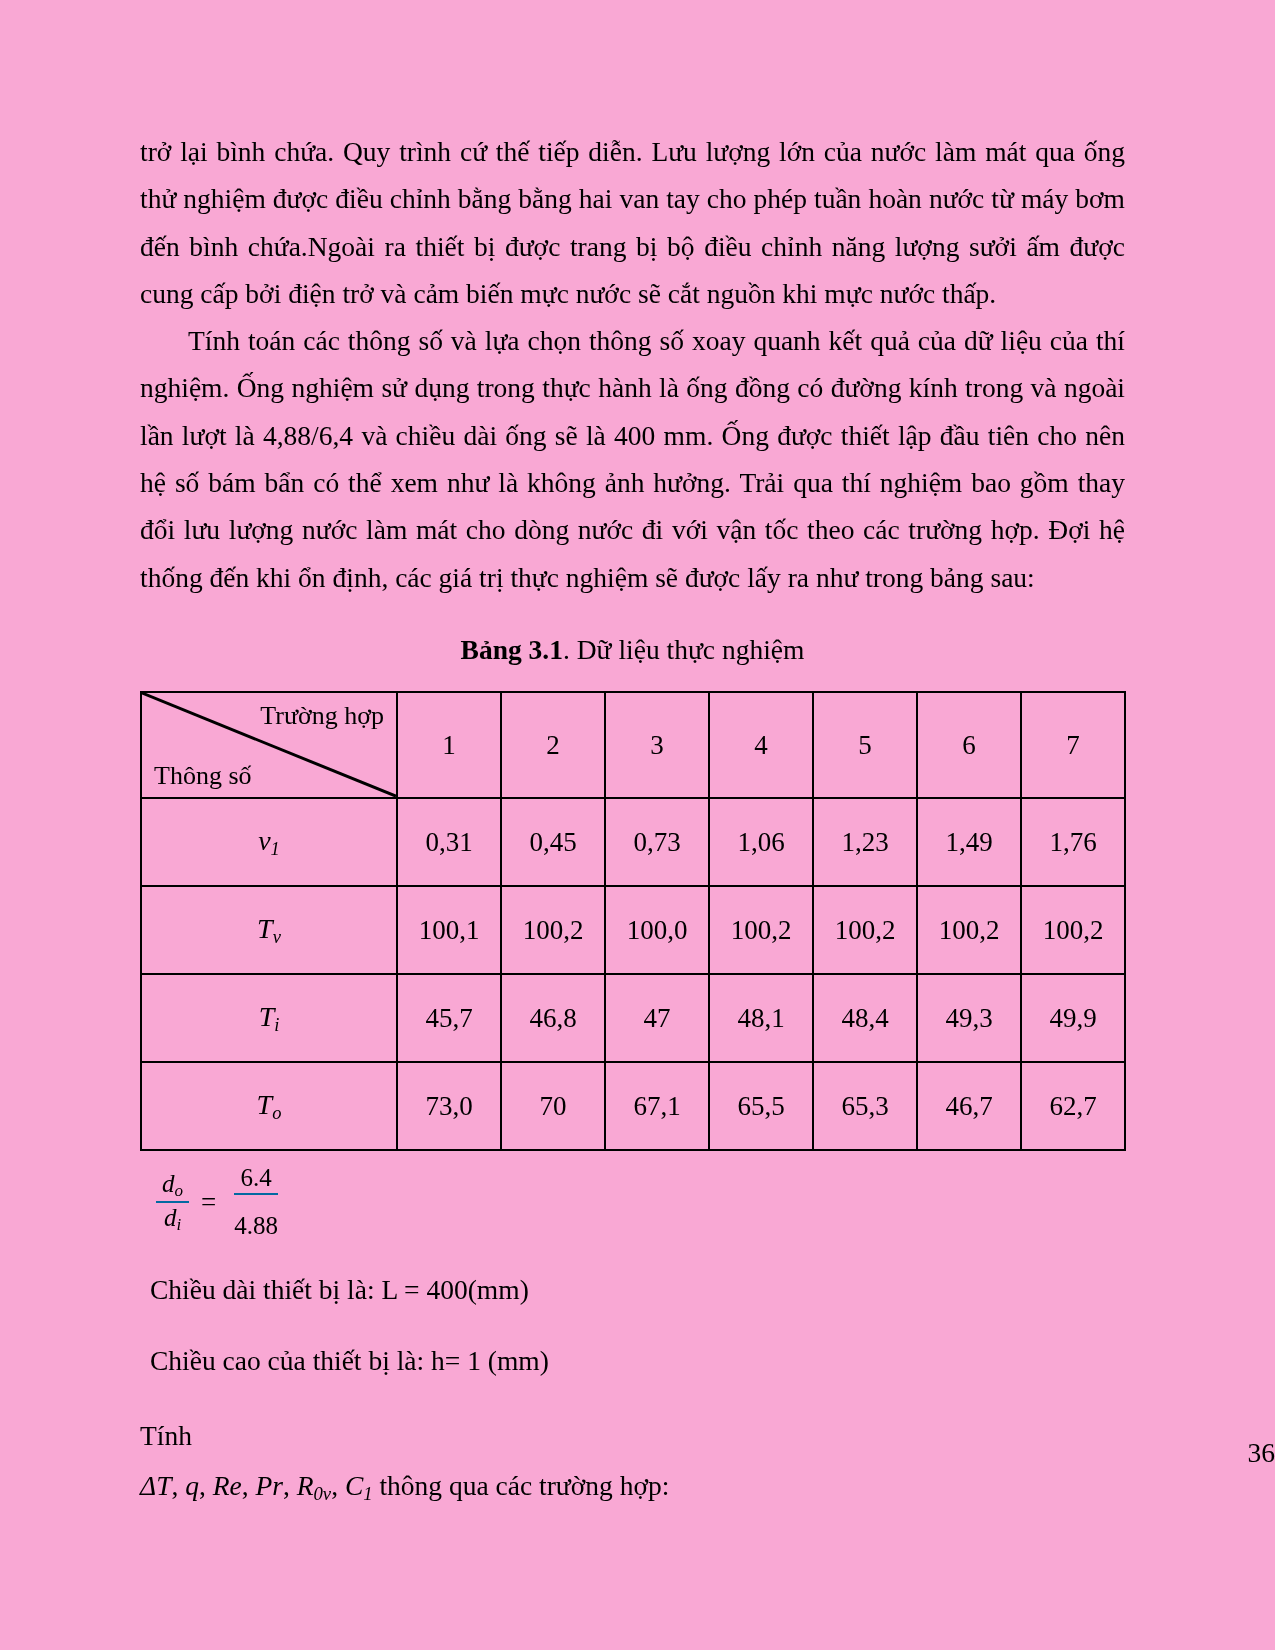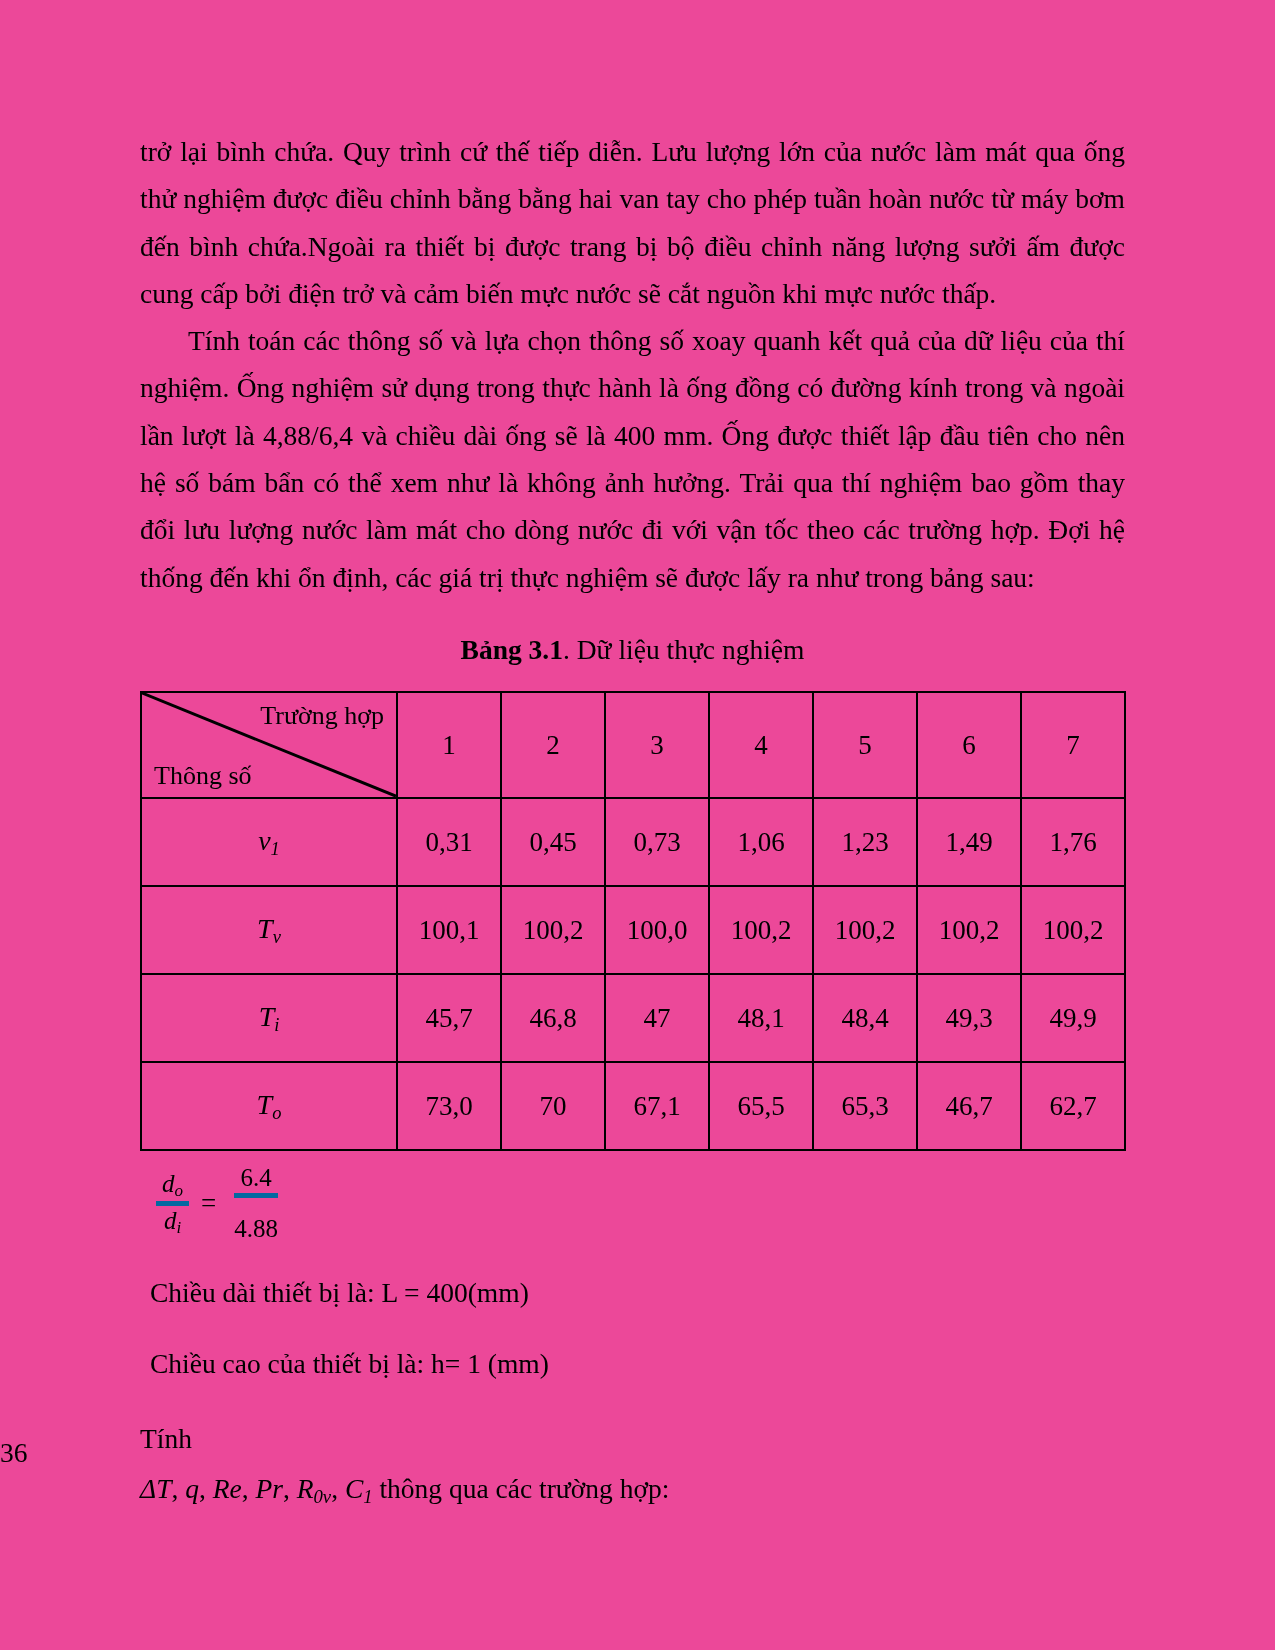--- a/index.html
+++ b/index.html
@@ -8,21 +8,21 @@
     background: #ffffff;
   }
   body {
     font-family: "Liberation Serif", "DejaVu Serif", serif;
     color: #000000;
   }
   .page {
     position: relative;
     width: 1275px;
     height: 1650px;
-    background: #ec4899;
+    background: #f9a8d4;
     box-sizing: border-box;
     overflow: hidden;
   }
   .content {
     position: absolute;
     left: 140px;
     top: 128px;
     width: 985px;
   }
   p.body-par {
@@ -117,21 +117,21 @@
     flex-direction: column;
     align-items: center;
     vertical-align: middle;
     margin: 0 8px;
     font-style: italic;
     font-size: 25px;
     line-height: 1.05;
   }
   .frac .num {
     padding: 0 6px 1px 6px;
-    border-bottom: 5px solid #0369a1;
+    border-bottom: 2px solid #0369a1;
   }
   .frac .den {
     padding: 2px 6px 0 6px;
   }
   .frac sub {
     font-size: 0.68em;
     vertical-align: -0.25em;
   }
   .frac.plain { font-style: normal; gap: 16px; }
   .eqsign { margin: 0 4px; font-size: 27px; }
@@ -157,21 +157,21 @@
   }
   .symbols-line .sym sub {
     font-size: 0.68em;
     vertical-align: -0.25em;
   }
   .page-number {
     position: absolute;
     left: 0;
     right: 0;
     top: 1437px;
-    text-align: left;
+    text-align: right;
     font-size: 27.5px;
   }
 </style>
 </head>
 <body>
 
 <div class="page">
   <div class="content">
 
     <p class="body-par">trở lại bình chứa. Quy trình cứ thế tiếp diễn. Lưu lượng lớn của nước làm mát qua ống thử nghiệm được điều chỉnh bằng bằng hai van tay cho phép tuần hoàn nước từ máy bơm đến bình chứa.Ngoài ra thiết bị được trang bị bộ điều chỉnh năng lượng sưởi ấm được cung cấp bởi điện trở và cảm biến mực nước sẽ cắt nguồn khi mực nước thấp.</p>

